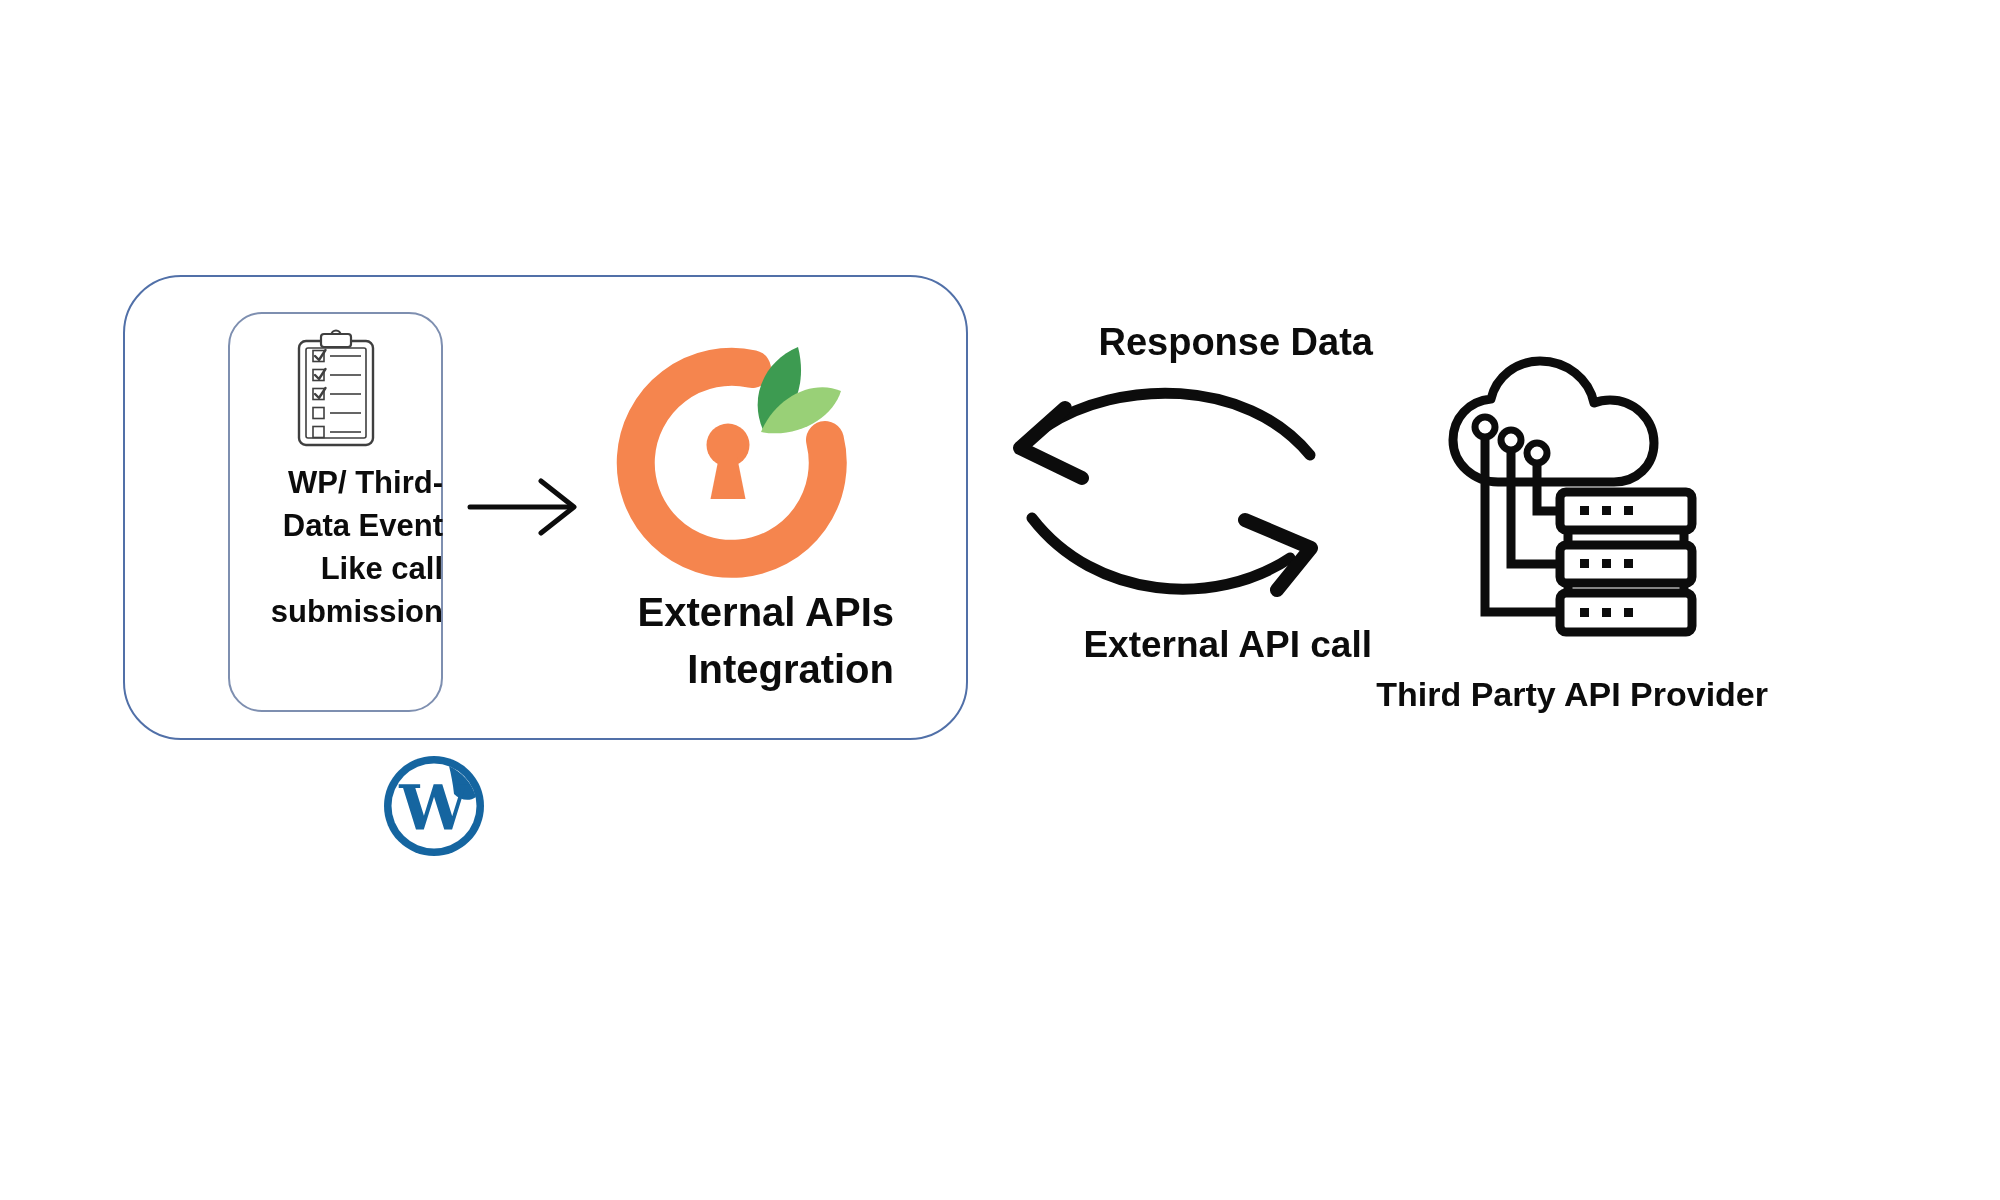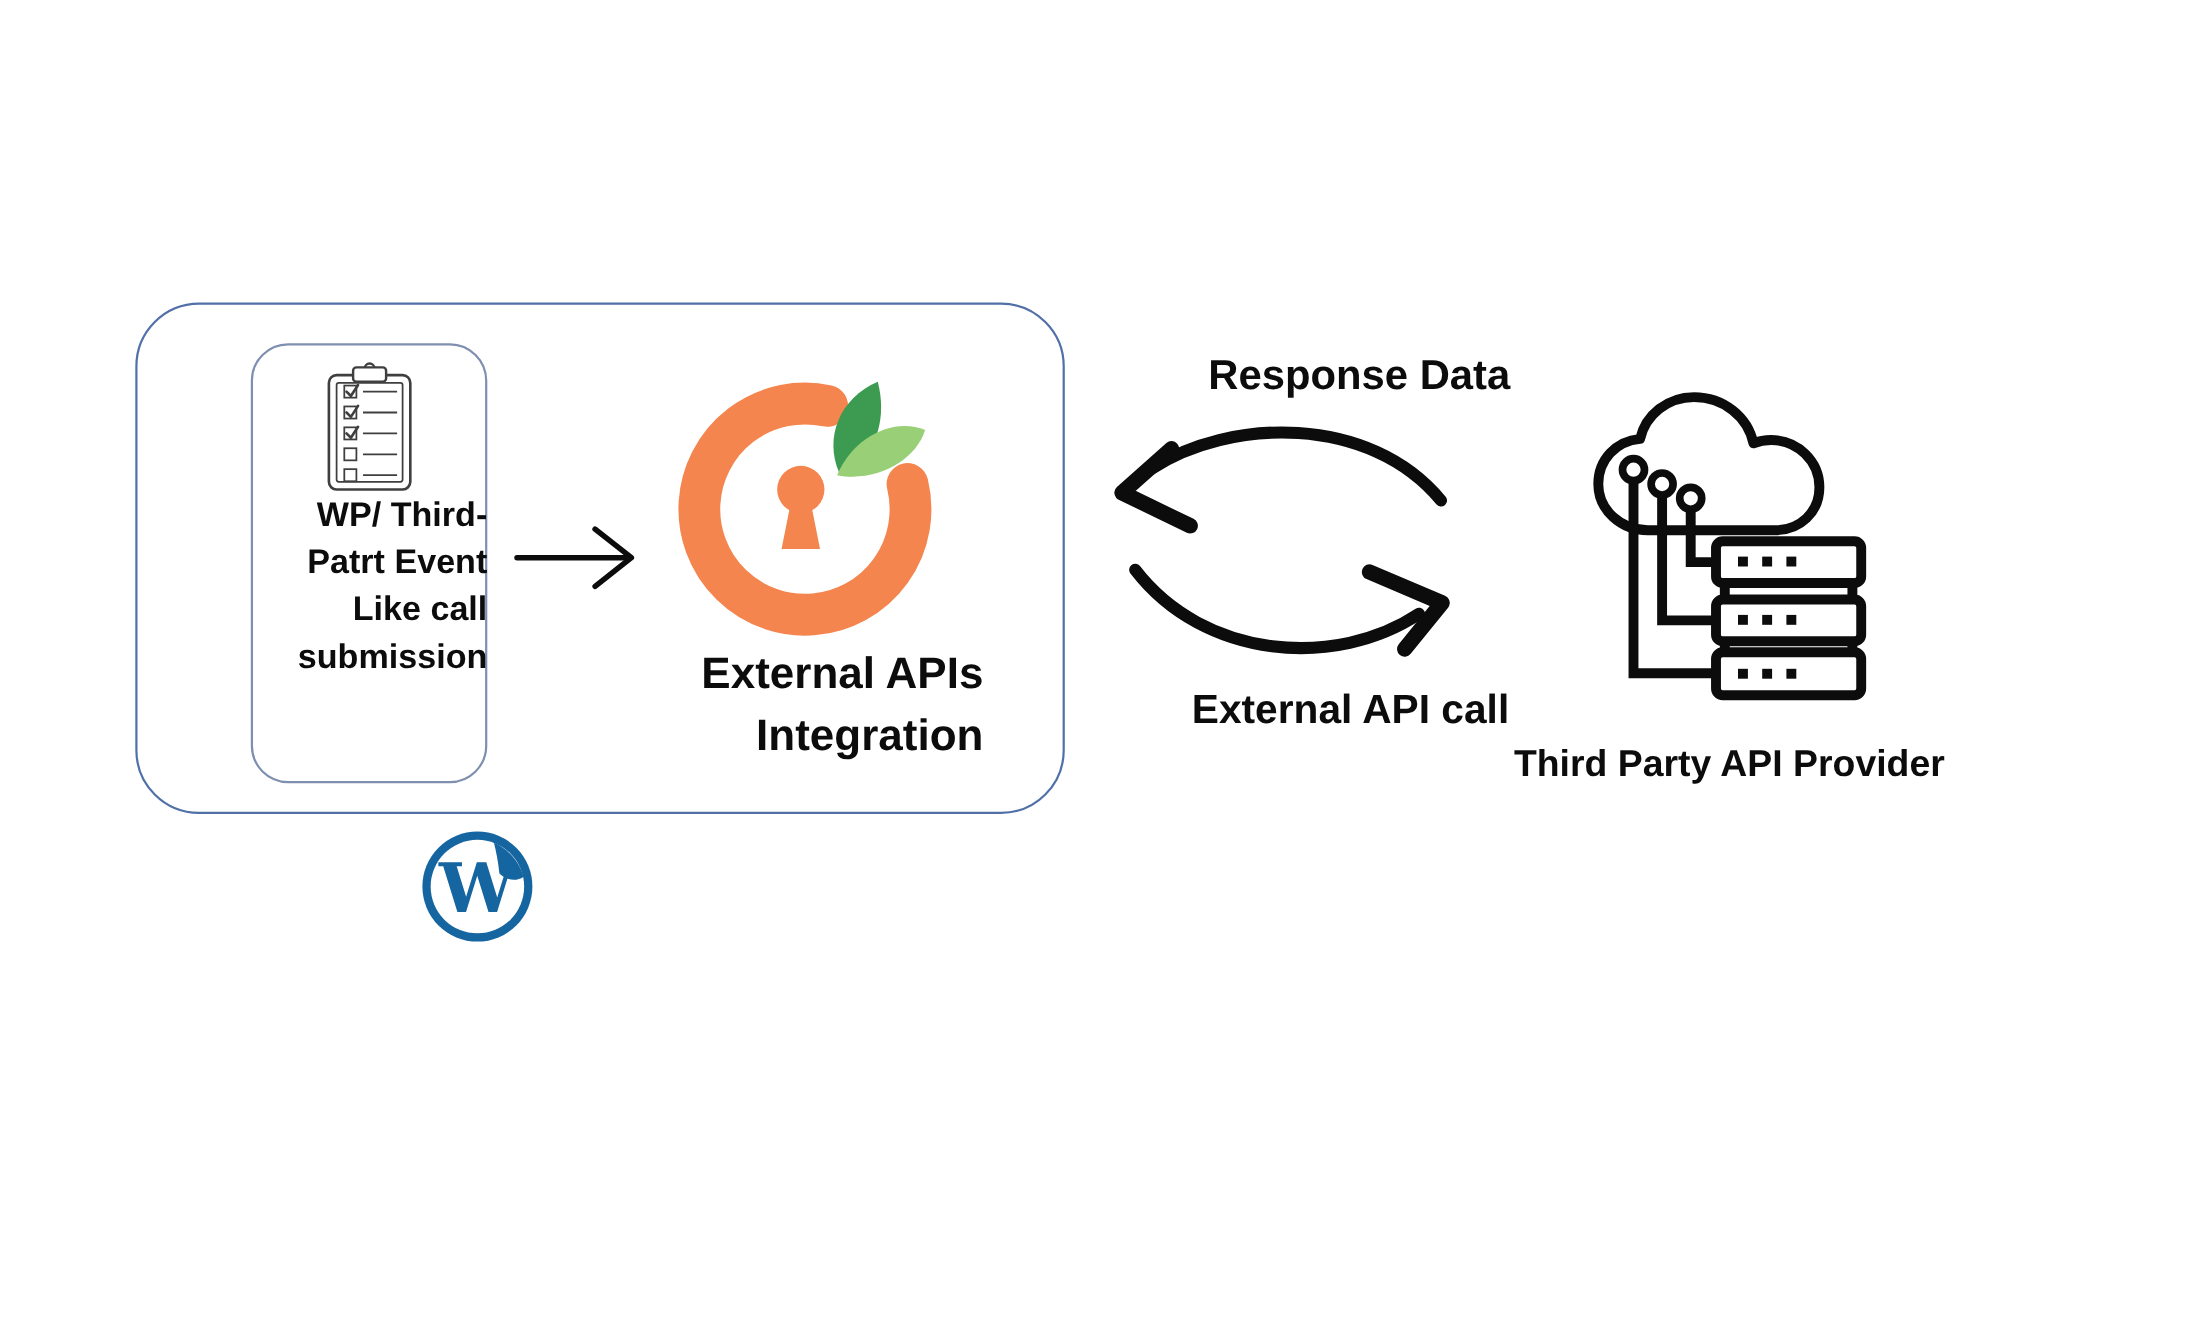--- a/index.html
+++ b/index.html
@@ -15,21 +15,21 @@
     left:123px;top:275px;width:845px;height:465px;
     border:2.5px solid var(--outer-border,#5170A8);
     border-radius:58px;background:transparent;box-sizing:border-box;
   }
   .inner-box{
     left:228px;top:312px;width:215px;height:400px;
     border:2px solid var(--inner-border,#7E8FB0);
     border-radius:34px;background:transparent;box-sizing:border-box;
   }
   .clipboard{left:293px;top:326px;}
-  .event-text{left:228px;top:446px;width:215px;font-size:31px;line-height:43px;}
+  .event-text{left:228px;top:461px;width:215px;font-size:31px;line-height:43px;}
   .flow-arrow{left:458px;top:472px;}
   .plugin-logo{left:615px;top:346px;}
   .plugin-label{left:554px;top:584px;width:340px;font-size:40px;line-height:57px;}
   .wp-logo{left:382px;top:754px;}
   .wp-text{left:500px;top:780px;font-size:49px;line-height:52px;}
   .response-label{left:973px;top:320px;width:400px;font-size:38px;line-height:44px;}
   .cycle-arrows{left:1005px;top:368px;}
   .request-label{left:972px;top:624px;width:400px;font-size:37px;line-height:42px;}
   .cloud-server{left:1438px;top:352px;}
   .provider-label{left:1368px;top:674px;width:400px;font-size:34px;line-height:40px;}
@@ -74,21 +74,21 @@
     </g>
     <g class="s-grey-thin" stroke-width="2.4" stroke-linecap="round" stroke-linejoin="round">
       <path d="M 22 30 L 26 34 L 32.5 24"></path>
       <path d="M 22 49 L 26 53 L 32.5 43"></path>
       <path d="M 22 68 L 26 72 L 32.5 62"></path>
     </g>
   </svg>
 
   <div class="abs lbl event-text">
     <div>WP/ Third-</div>
-    <div>Patrt Event</div>
+    <div>Data Event</div>
     <div>Like call</div>
     <div>submission</div>
   </div>
 
   <svg class="abs flow-arrow" width="135" height="70" viewBox="0 0 135 70">
     <path class="s-ink" d="M 12 35 H 112" stroke-width="5" stroke-linecap="round"></path>
     <path class="s-ink" d="M 83 9 L 116 35 L 83 61" stroke-width="5" stroke-linecap="round" stroke-linejoin="round"></path>
   </svg>
 
   <svg class="abs plugin-logo" width="235" height="236" viewBox="0 0 235 236">

